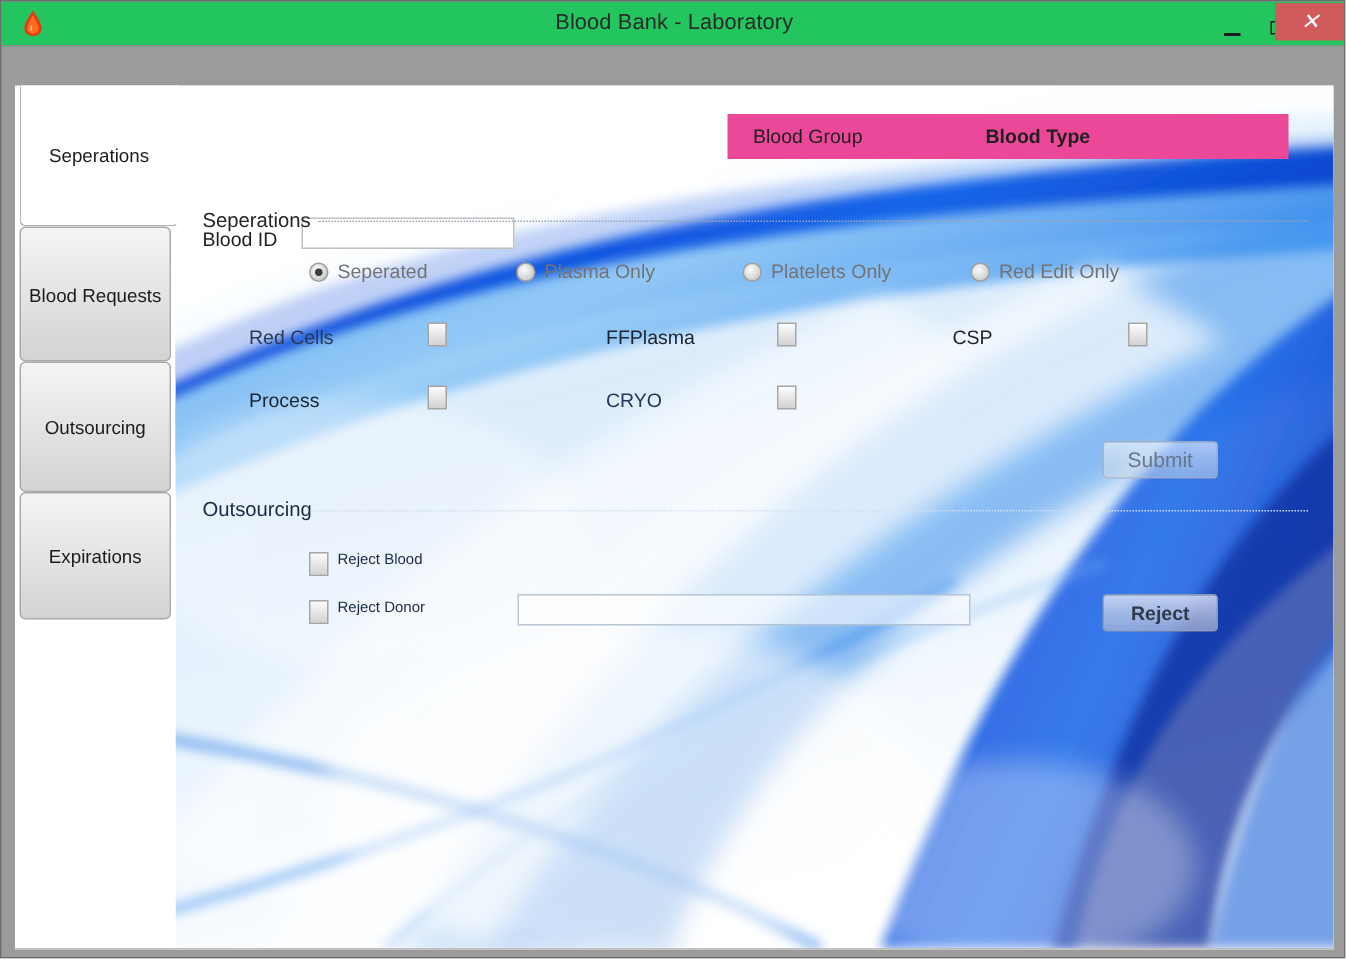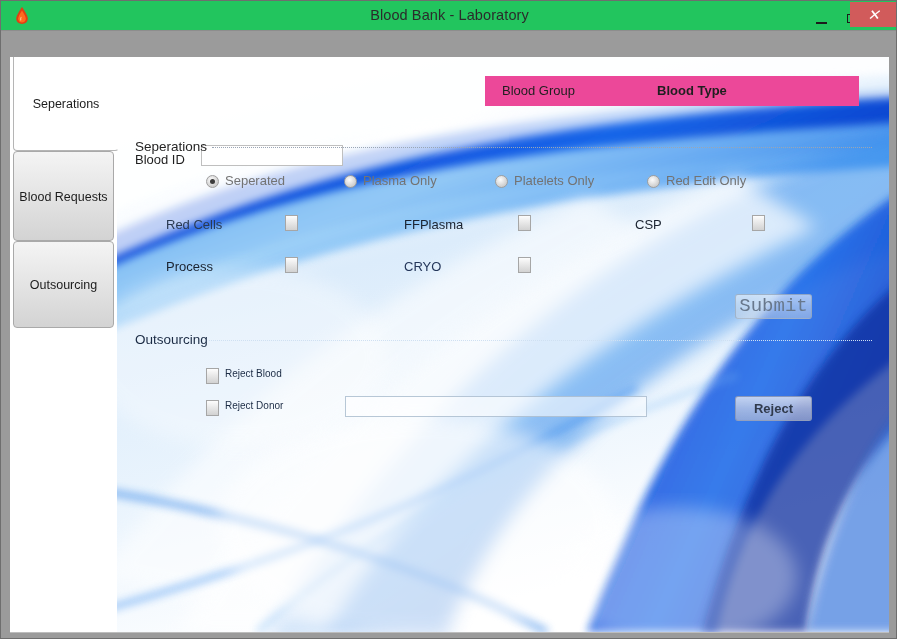--- a/index.html
+++ b/index.html
@@ -305,22 +305,22 @@
 
   
   #btn-submit {
     position: absolute;
     left: 618px; top: 237px;
     width: 77px; height: 25px;
     box-sizing: border-box;
     background: linear-gradient(to bottom, rgba(245,248,251,0.62) 0%, rgba(223,231,240,0.55) 50%, rgba(206,216,228,0.5) 100%);
     border: 1px solid rgba(150,165,182,0.65);
     border-radius: 3px;
-    font-family: Liberation Mono, monospace;
-    font-size: 19px;
+    font-family: Liberation Sans, sans-serif;
+    font-size: 14px;
     color: #68788c;
     text-align: center;
     line-height: 23px;
     cursor: default;
   }
 
   
   #hdr-rejections { left: 18px; top: 275px; color: #1b2b44; }
   #rule-rejections { left: 92px; top: 283px; width: 663px; border-top-color: #cfe0f2; }
 
@@ -402,20 +402,23 @@
 
   <div id="sidebar">
     <div class="side-tab active" id="tab-seperations">
       <span>Seperations</span>
     </div>
     <div class="side-tab" id="tab-blood-requests">
       <span>Blood Requests</span>
     </div>
     <div class="side-tab" id="tab-outsourcing">
       <span>Outsourcing</span>
+    </div>
+    <div class="side-tab" id="tab-expirations">
+      <span>Expirations</span>
     </div>
   </div>
 
   <div id="content-panel">
 
     <svg id="wallpaper" viewBox="0 0 772 575" preserveAspectRatio="none">
       <defs>
         <linearGradient id="bgBase" x1="0" y1="0" x2="0.35" y2="1">
           <stop offset="0%" stop-color="#ffffff"></stop>
           <stop offset="18%" stop-color="#f4fafe"></stop>

